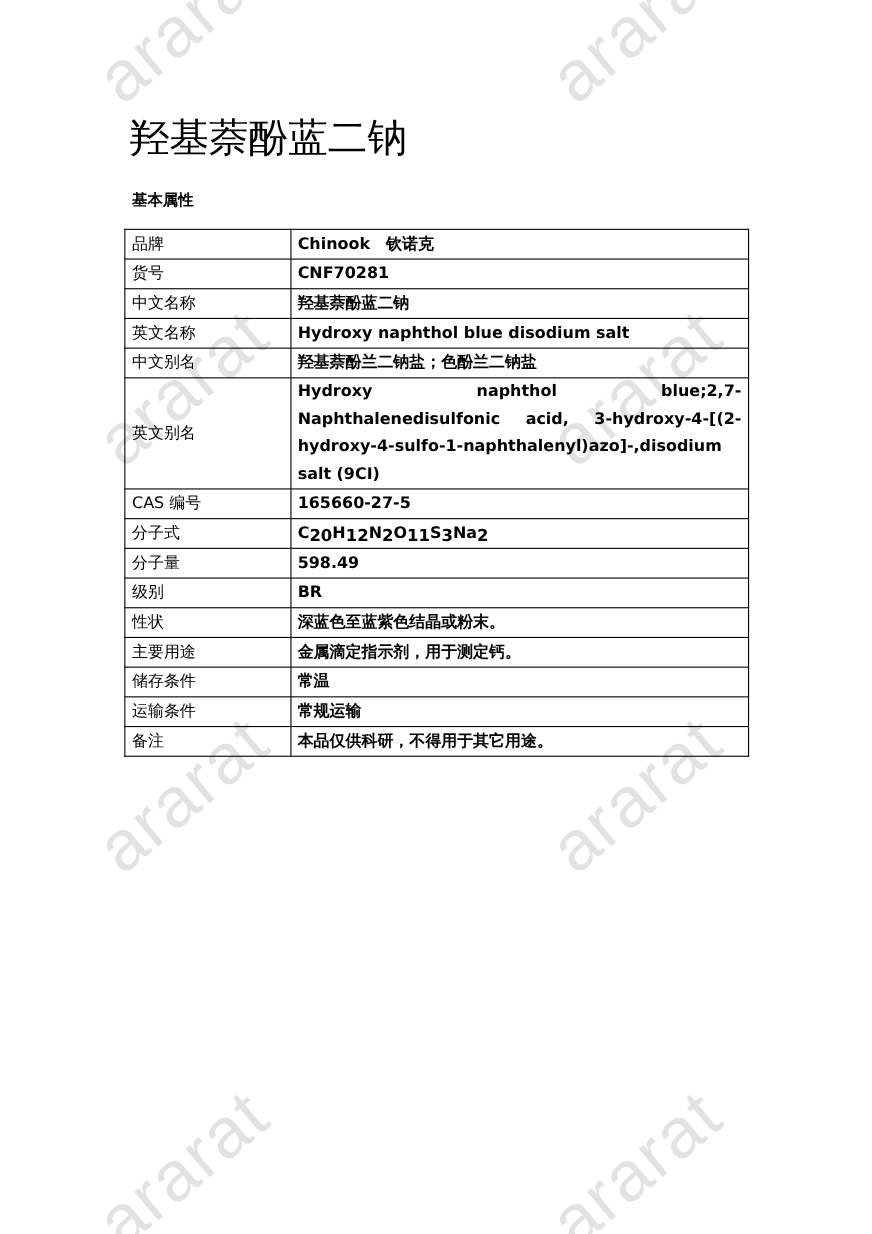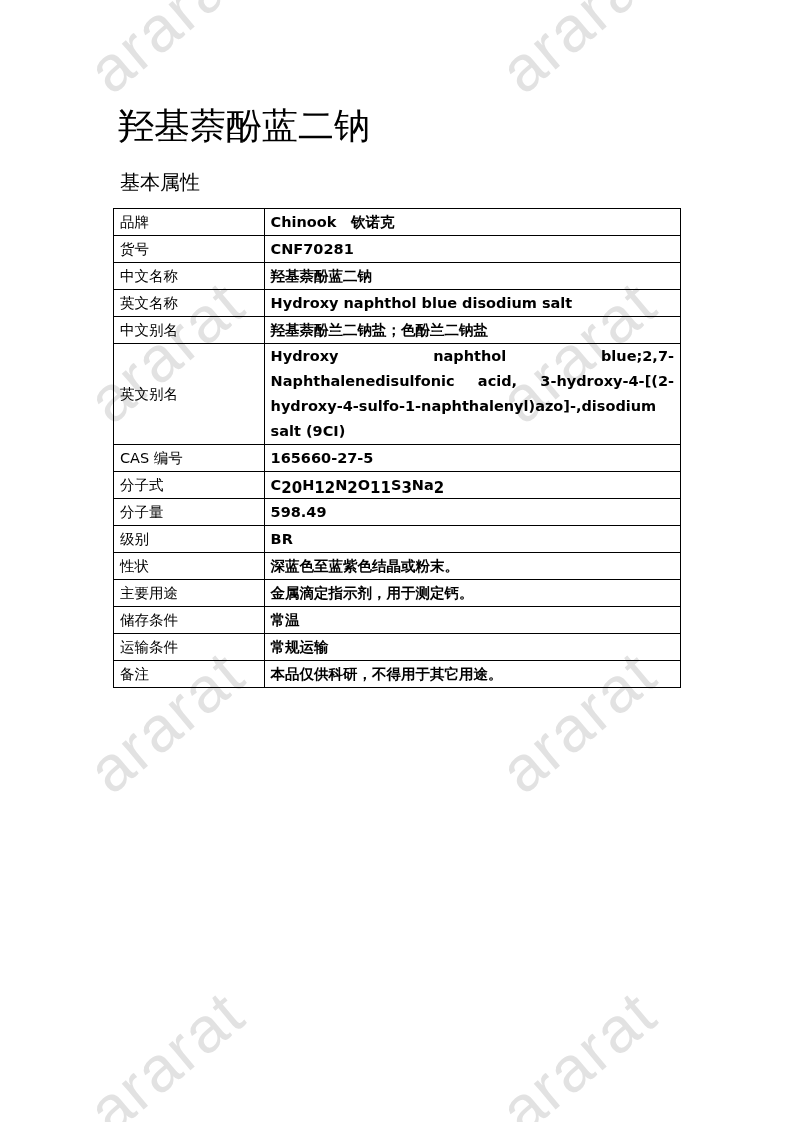--- a/index.html
+++ b/index.html
@@ -21,21 +21,21 @@
       pointer-events: none;
       line-height: 1;
     }
     .title {
       position: absolute; left: 118px; top: 104px;
       font-size: 36px; line-height: 44px; font-weight: normal;
       margin: 0; z-index: 1; letter-spacing: 0px;
     }
     .subtitle {
       position: absolute; left: 120px; top: 173px;
-      font-size: 20px; line-height: 18px; z-index: 1;
+      font-size: 14px; line-height: 18px; z-index: 1; font-weight: bold;
     }
     table.props {
       position: absolute; left: 113px; top: 208px;
       width: 568px;
       border-collapse: collapse;
       z-index: 1;
       font-size: 14.5px;
     }
     table.props td {
       border: 1px solid #000;

